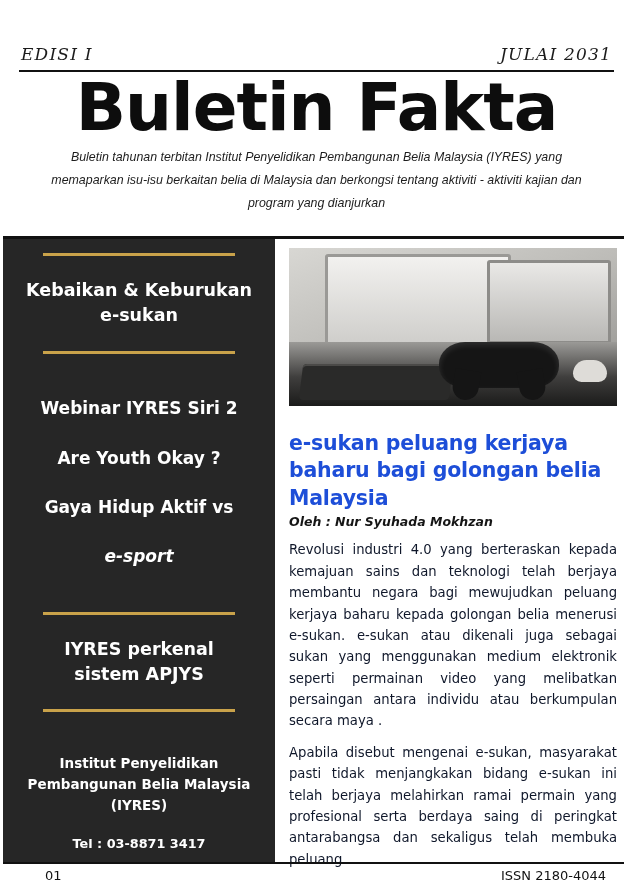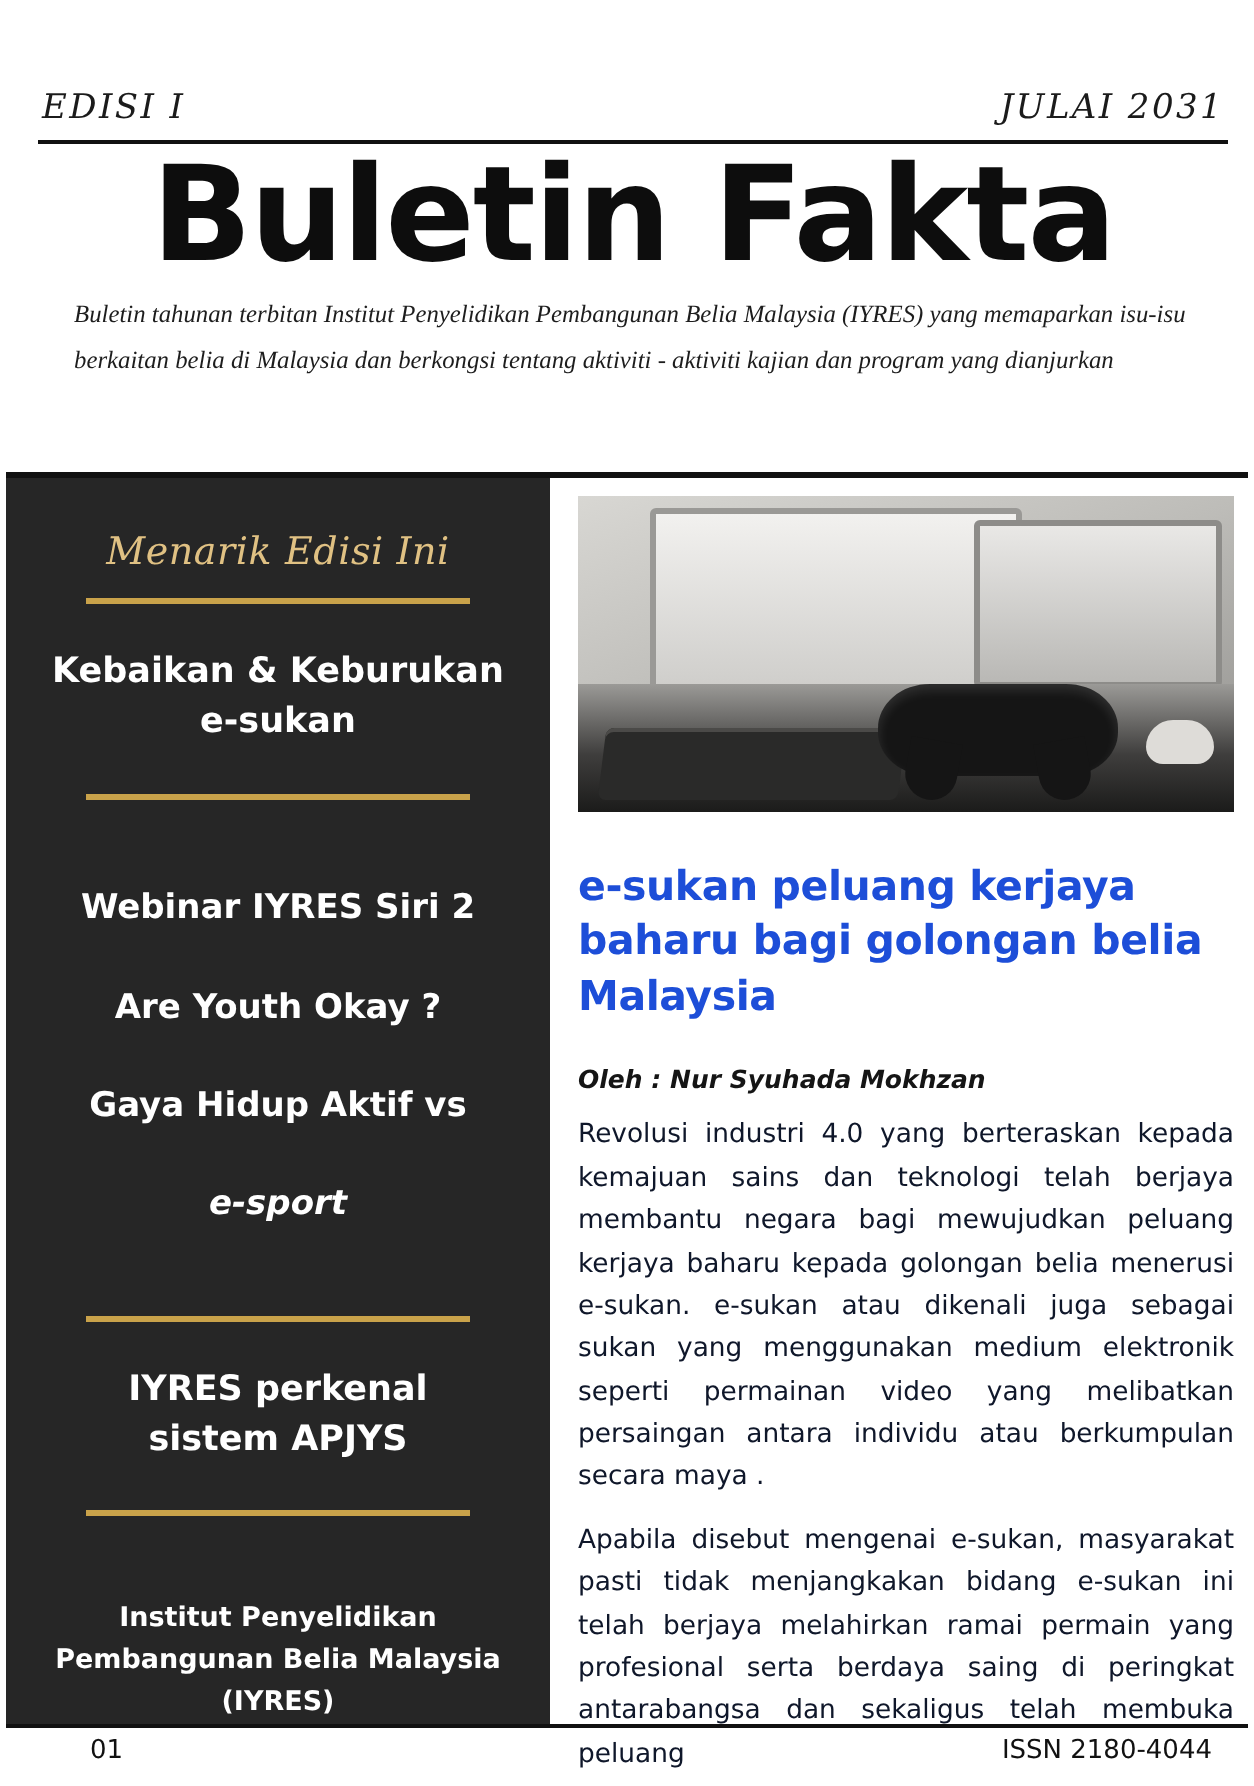--- a/index.html
+++ b/index.html
@@ -64,22 +64,22 @@
     font-size: 66px;
     letter-spacing: -1px;
     line-height: 1.02;
     color: #0d0d0d;
   }
   .subtitle {
     position: absolute;
     left: 34px;
     right: 34px;
     top: 146px;
-    text-align: left;
-    font-family: Liberation Serif, serif;
+    text-align: center;
+    font-family: Liberation Sans, sans-serif;
     font-style: italic;
     font-size: 12.4px;
     line-height: 1.85;
     color: #1d1d1d;
   }
   .rule-bottom {
     position: absolute;
     left: 0;
     right: 0;
     top: 236px;
@@ -251,21 +251,21 @@
     line-height: 1.34;
     color: #1d4ed8;
     margin-top: 24px;
     letter-spacing: -0.2px;
   }
   .byline {
     font-family: "DejaVu Sans", sans-serif;
     font-weight: bold;
     font-style: italic;
     font-size: 12.5px;
-    margin-top: 20px;
+    margin-top: 2px;
     color: #151515;
   }
   .body-para {
     font-family: "DejaVu Sans", sans-serif;
     font-size: 13.2px;
     line-height: 1.62;
     text-align: justify;
     color: #0f172a;
     margin-top: 10px;
   }
@@ -310,21 +310,20 @@
     <div class="rule-top"></div>
     <div class="title">Buletin Fakta</div>
     <div class="subtitle">Buletin tahunan terbitan Institut Penyelidikan Pembangunan Belia Malaysia (IYRES) yang memaparkan isu-isu berkaitan belia di Malaysia dan berkongsi tentang aktiviti - aktiviti kajian dan program yang dianjurkan</div>
     <div class="rule-bottom"></div>
   </div>
 
   <div class="left-accent-l"></div>
   <div class="left-accent-r"></div>
 
   <div class="left-col">
-    <div class="toc-title">Menarik Edisi Ini</div>
     <div class="divider"></div>
 
     <div class="toc-item">Kebaikan &amp; Keburukan
 e-sukan</div>
     <div class="divider"></div>
 
     <div class="toc-item mid">
       <div>Webinar IYRES Siri 2</div>
       <div>Are Youth Okay ?</div>
       <div>Gaya Hidup Aktif vs</div>

